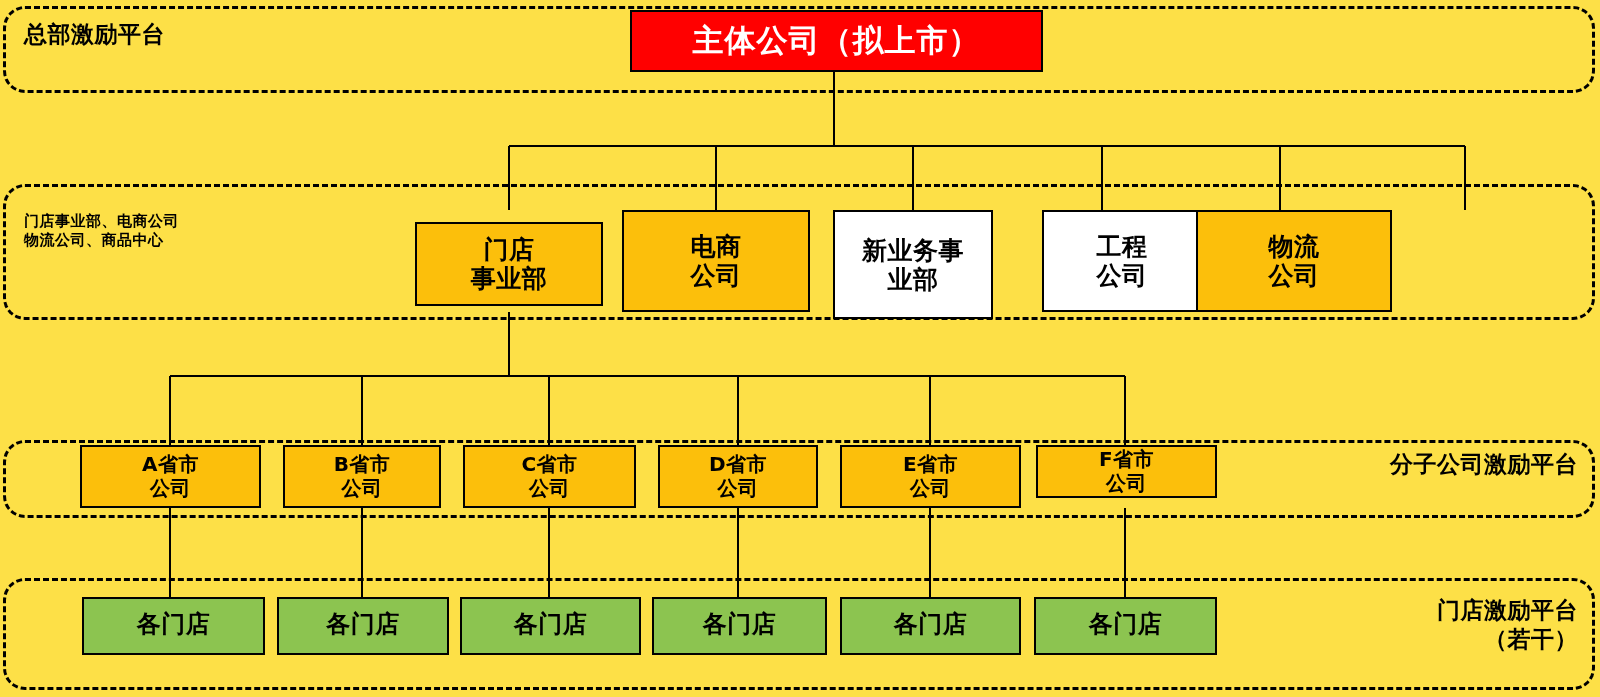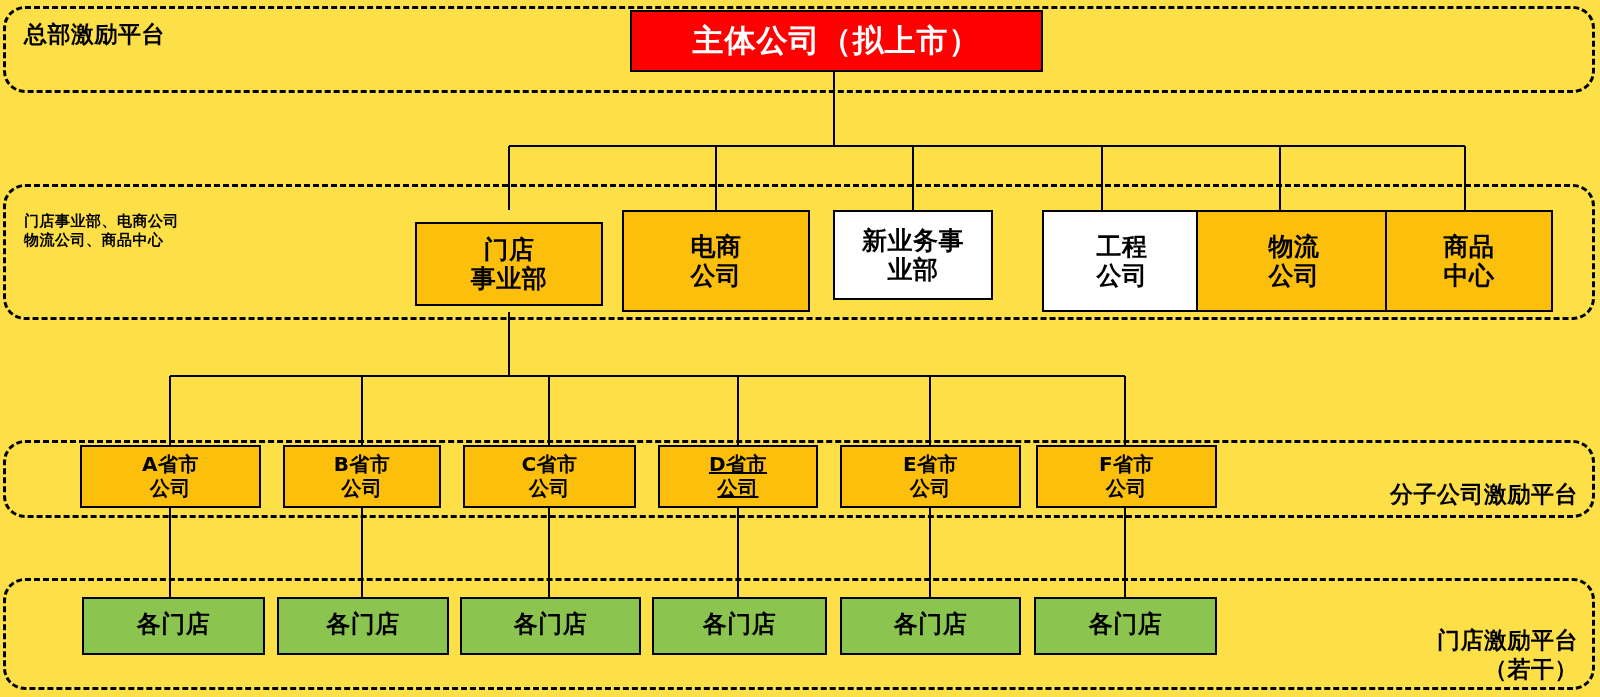--- a/index.html
+++ b/index.html
@@ -29,21 +29,21 @@
   }
   .platform-label {
     position: absolute;
     font-weight: bold;
     color: #000000;
     line-height: 1.24;
     white-space: pre-line;
     letter-spacing: 0.5px;
   }
   .label-left  { text-align: left; }
-  .label-right { text-align: right; margin-top: 30px; }
+  .label-right { text-align: right; }
 
   
   #wires {
     position: absolute;
     left: 0;
     top: 0;
     width: 1600px;
     height: 697px;
     pointer-events: none;
   }
@@ -120,43 +120,41 @@
   <div class="node root" style="left:630px; top:10px; width:413px; height:62px;">主体公司（拟上市）</div>
 
   <div class="platform" style="left:3px; top:184px; width:1592px; height:136px;"></div>
   <div class="platform-label label-left" style="left:24px; top:212px; width:380px; font-size:15px;">门店事业部、电商公司
 物流公司、商品中心</div>
 
   <div class="node orange unit-node" style="left:415px; top:222px; width:188px; height:84px;">门店
 事业部</div>
   <div class="node orange unit-node" style="left:622px; top:210px; width:188px; height:102px;">电商
 公司</div>
-  <div class="node white unit-node" style="left:833px; top:210px; width:160px; height:90px;">新业务事
+  <div class="node white unit-node" style="left:833px; top:210px; width:160px; height:109px;">新业务事
 业部</div>
   <div class="node white unit-node" style="left:1022px; top:210px; width:160px; height:102px;margin-left:20px;">工程
 公司</div>
   <div class="node orange unit-node" style="left:1196px; top:210px; width:196px; height:102px;">物流
 公司</div>
-  <div class="node orange unit-node" style="left:1385px; top:210px; width:168px; height:102px;">商品
-中心</div>
 
   <div class="platform" style="left:3px; top:440px; width:1592px; height:78px;"></div>
   <div class="platform-label label-right" style="left:1238px; top:450px; width:340px; font-size:23px;">分子公司激励平台</div>
 
   <div class="node orange prov-node" style="left:80px; top:445px; width:181px; height:63px;">A省市
 公司</div>
   <div class="node orange prov-node" style="left:283px; top:445px; width:158px; height:63px;">B省市
 公司</div>
   <div class="node orange prov-node" style="left:463px; top:445px; width:173px; height:63px;">C省市
 公司</div>
-  <div class="node orange prov-node" style="left:658px; top:445px; width:160px; height:63px;text-decoration:underline;">D省市
+  <div class="node orange prov-node" style="left:658px; top:445px; width:160px; height:63px;">D省市
 公司</div>
   <div class="node orange prov-node" style="left:840px; top:445px; width:181px; height:63px;">E省市
 公司</div>
-  <div class="node orange prov-node" style="left:1036px; top:445px; width:181px; height:63px;">F省市
+  <div class="node orange prov-node" style="left:1036px; top:445px; width:181px; height:53px;">F省市
 公司</div>
 
   <div class="platform" style="left:3px; top:578px; width:1592px; height:112px;"></div>
   <div class="platform-label label-right" style="left:1238px; top:596px; width:340px; font-size:23px;">门店激励平台
 （若干）</div>
 
   <div class="node green store-node" style="left:82px; top:597px; width:183px; height:58px;">各门店</div>
   <div class="node green store-node" style="left:277px; top:597px; width:172px; height:58px;">各门店</div>
   <div class="node green store-node" style="left:460px; top:597px; width:181px; height:58px;">各门店</div>
   <div class="node green store-node" style="left:652px; top:597px; width:175px; height:58px;">各门店</div>

